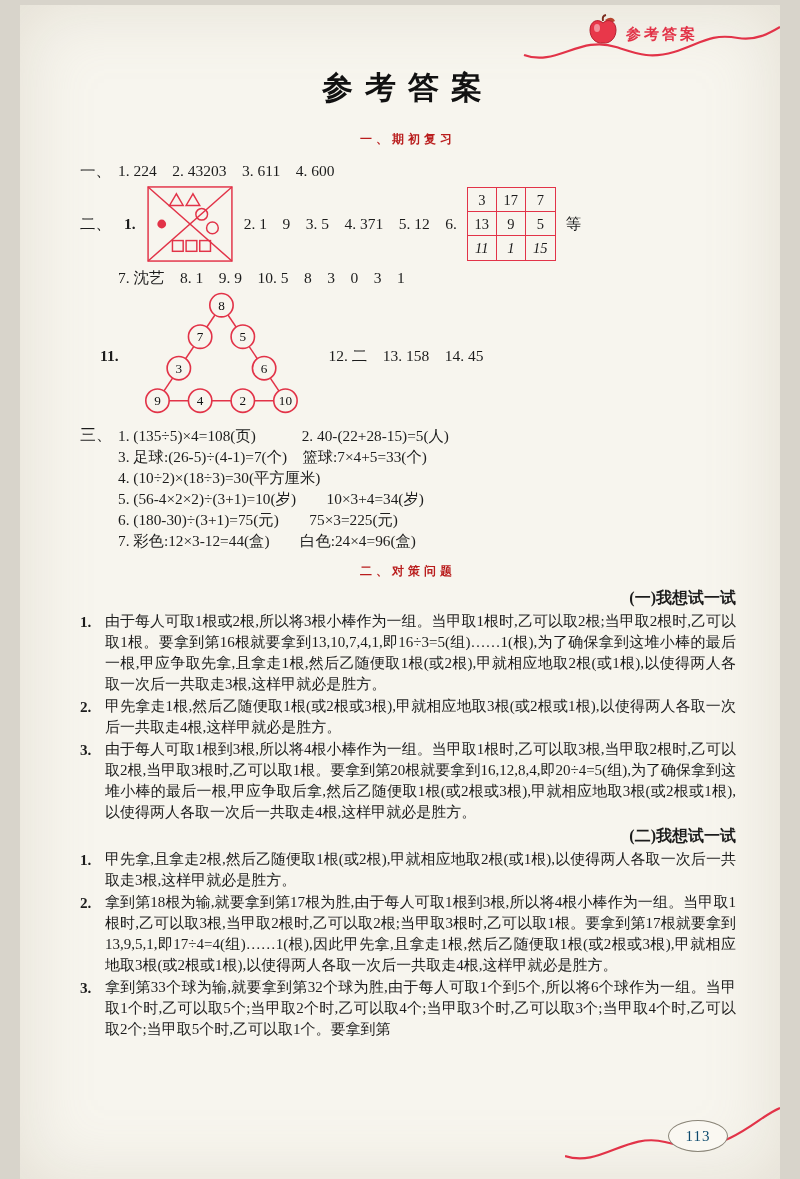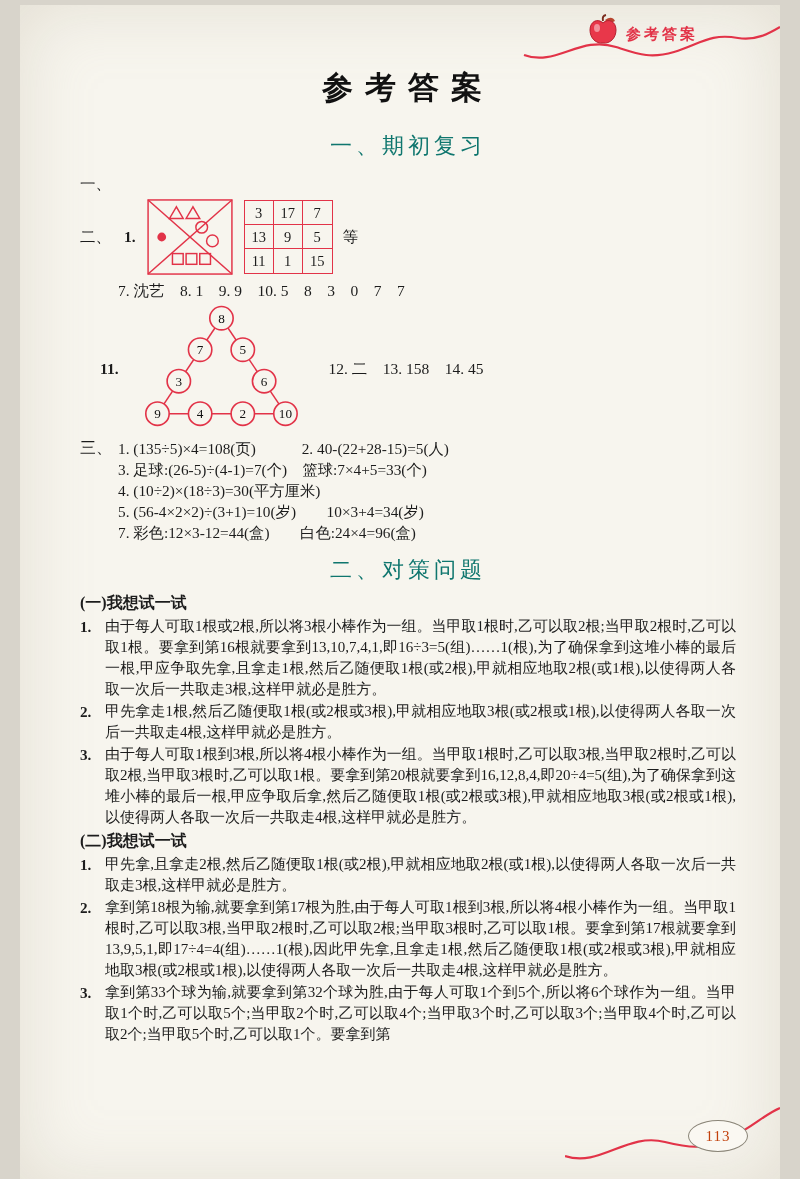--- a/index.html
+++ b/index.html
@@ -5,21 +5,21 @@
   html,body{margin:0;padding:0;background:#d8d4cb;}
   .page{
     position:relative;width:760px;height:1179px;margin:5px auto;
     background:#f7f5ee;
     box-shadow:inset 0 0 70px rgba(175,165,140,.28);
     font-family:"Liberation Serif","DejaVu Serif",serif;
     color:#1c1c1c;overflow:hidden;
   }
   .content{position:absolute;left:60px;right:44px;top:62px;}
   .main-title{font-size:31px;font-weight:bold;text-align:center;letter-spacing:12px;margin:0 0 22px;color:#111;}
-  .sec-head{color:#0f766e;font-size:22px;font-weight:normal;text-align:center;letter-spacing:4px;margin:0 0 12px;}
+  .sec-head{color:#b91c1c;font-size:12px;font-weight:bold;text-align:center;letter-spacing:4px;margin:0 0 12px;}
   .sec-head.second{margin:12px 0 8px;}
   .ansline{font-size:15.5px;line-height:22px;}
   .row1{display:flex;}
   .lbl{width:38px;flex:none;}
   .numb{font-weight:bold;}
   .row2{display:flex;align-items:center;gap:10px;margin:3px 0 4px;}
   .row3{margin-left:38px;line-height:22px;font-size:15.5px;}
   .row4{display:flex;align-items:center;gap:16px;margin:2px 0 4px 20px;}
   .row5{display:flex;margin-top:1px;}
   .row5 .lines{display:flex;flex-direction:column;line-height:21px;font-size:15.3px;}
@@ -27,35 +27,35 @@
   .tri{width:178px;height:130px;flex:none;}
   .red-stroke line,.red-stroke path,.red-stroke rect,.red-stroke polygon,.red-stroke circle{
     stroke:#e23348;stroke-width:1.5;fill:none;}
   .tri circle{stroke:#e23348;stroke-width:1.6;fill:#f7f5ee;}
   .tri text{font-size:13px;fill:#111;text-anchor:middle;font-family:"Liberation Serif",serif;}
   .grid{display:grid;grid-template-columns:repeat(3,29px);grid-auto-rows:24px;
     border:1.8px solid #e23348;flex:none;}
   .grid span{display:flex;align-items:center;justify-content:center;font-size:14.5px;
     border-right:1.6px solid #e23348;border-bottom:1.6px solid #e23348;}
   .grid span:nth-child(3n){border-right:none;}
-  .grid span:nth-child(n+7){border-bottom:none;}
-  .subhead{font-weight:bold;font-size:16px;margin:3px 0 2px;}
+  .grid span:nth-child(n+7){border-bottom:none;font-style:italic;}
+  .subhead{font-weight:bold;font-size:16px;margin:3px 0 2px;text-align:right;}
   .item{display:flex;margin:0 0 1px;}
   .item .num{width:25px;flex:none;font-weight:bold;font-size:15.2px;line-height:21px;}
   .item .txt{flex:1;text-align:justify;font-size:15px;line-height:21px;}
   .top-decor{position:absolute;top:8px;right:0;width:258px;height:58px;}
   .top-decor .wave{position:absolute;left:0;top:0;}
   .corner-label{position:absolute;left:104px;top:12px;color:#e23348;font-weight:bold;
     font-size:15px;letter-spacing:3px;}
   .apple{position:absolute;left:64px;top:0;}
   .bottom-decor{position:absolute;right:0;bottom:14px;width:215px;height:72px;}
-  .page-num{position:absolute;right:32px;bottom:32px;width:58px;height:30px;
+  .page-num{position:absolute;right:52px;bottom:32px;width:58px;height:30px;
     border:1.5px solid #8a8578;border-radius:50%;background:#faf8f2;
     display:flex;align-items:center;justify-content:center;
-    font-size:15px;color:#c2410c;z-index:3;letter-spacing:1px;}
+    font-size:15px;color:#0c4a6e;z-index:3;letter-spacing:1px;}
 </style>
 </head>
 <body>
 
 <div class="page">
 
   <div class="top-decor">
     <svg class="wave" width="258" height="58" viewBox="0 0 258 58">
       <path d="M 2,42 C 34,54 58,22 94,34 C 116,41 128,46 152,39 C 178,31 188,20 216,25 C 234,28 248,20 258,14" stroke="#e23348" stroke-width="2.2" fill="none"></path>
     </svg>
@@ -69,55 +69,57 @@
   </div>
 
   <div class="content">
 
     <h1 class="main-title">参考答案</h1>
 
     <h2 class="sec-head">一、期初复习</h2>
 
     <div class="ansline row1">
       <span class="lbl">一、</span>
+      <span>1. 224　2. 43203　3. 611　4. 600</span>
     </div>
 
     <div class="ansline row2">
       <span class="lbl" style="width:34px">二、</span>
       <span class="numb">1.</span>
       <svg class="sq" viewBox="0 0 90 80">
         <g class="red-stroke">
           <rect x="2" y="2" width="86" height="76"></rect>
           <line x1="2" y1="2" x2="88" y2="78"></line>
           <line x1="88" y1="2" x2="2" y2="78"></line>
           <polygon points="31,9 24,21 38,21"></polygon>
           <polygon points="48,9 41,21 55,21"></polygon>
           <circle cx="57" cy="30" r="6"></circle>
           <circle cx="68" cy="44" r="6"></circle>
           <rect x="27" y="57" width="11" height="11"></rect>
           <rect x="41" y="57" width="11" height="11"></rect>
           <rect x="55" y="57" width="11" height="11"></rect>
         </g>
         <circle cx="16" cy="40" r="4.5" fill="#e23348"></circle>
       </svg>
+      <span>2. 1　9　3. 5　4. 371　5. 12　6.</span>
       <div class="grid">
         <span>3</span>
         <span>17</span>
         <span>7</span>
         <span>13</span>
         <span>9</span>
         <span>5</span>
         <span>11</span>
         <span>1</span>
         <span>15</span>
       </div>
       <span>等</span>
     </div>
 
-    <div class="row3">7. 沈艺　8. 1　9. 9　10. 5　8　3　0　7　7</div>
+    <div class="row3">7. 沈艺　8. 1　9. 9　10. 5　8　3　0　3　1</div>
 
     <div class="ansline row4">
       <span class="numb">11.</span>
       <svg class="tri" viewBox="0 0 175 128">
         <g class="red-stroke">
           <line x1="85" y1="14" x2="22" y2="108"></line>
           <line x1="85" y1="14" x2="148" y2="108"></line>
           <line x1="22" y1="108" x2="148" y2="108"></line>
         </g>
         <circle cx="85" cy="14" r="11.5"></circle>
@@ -142,20 +144,21 @@
       <span>12. 二　13. 158　14. 45</span>
     </div>
 
     <div class="row5">
       <span class="lbl">三、</span>
       <div class="lines">
         <span>1. (135÷5)×4=108(页)　　　2. 40-(22+28-15)=5(人)</span>
         <span>3. 足球:(26-5)÷(4-1)=7(个)　篮球:7×4+5=33(个)</span>
         <span>4. (10÷2)×(18÷3)=30(平方厘米)</span>
         <span>5. (56-4×2×2)÷(3+1)=10(岁)　　10×3+4=34(岁)</span>
+        <span>6. (180-30)÷(3+1)=75(元)　　75×3=225(元)</span>
         <span>7. 彩色:12×3-12=44(盒)　　白色:24×4=96(盒)</span>
       </div>
     </div>
 
     <h2 class="sec-head second">二、对策问题</h2>
 
     <div class="subhead">(一)我想试一试</div>
 
     <div class="item">
       <span class="num">1.</span>

